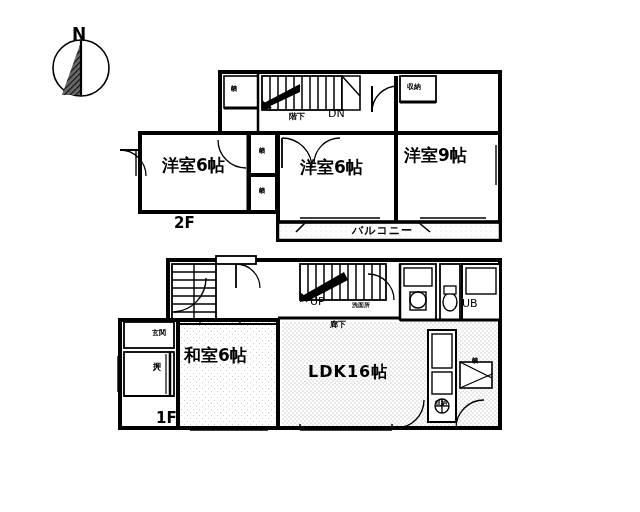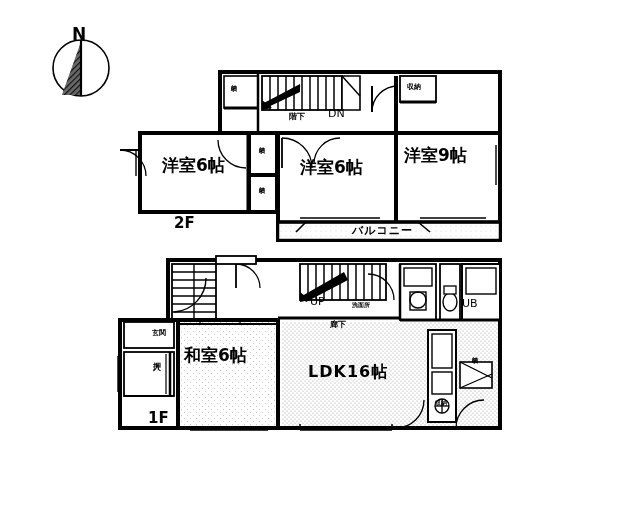--- a/index.html
+++ b/index.html
@@ -297,21 +297,21 @@
 <div class="lbl lbl-small" style="left:289px; top:113px;">階下</div>
 
 <div class="lbl lbl-micro vert" style="left:231px; top:80px;">収納</div>
 
 <div class="lbl lbl-tiny" style="left:407px; top:84px;">収納</div>
 
 <div class="lbl lbl-micro vert" style="left:259px; top:142px;">収納</div>
 
 <div class="lbl lbl-micro vert" style="left:259px; top:182px;">収納</div>
 
-<div class="lbl lbl-floor" style="left:148px; top:411px;">1F</div>
+<div class="lbl lbl-floor" style="left:156px; top:411px;">1F</div>
 
 <div class="lbl lbl-room" style="left:184px; top:347px;">和室6帖</div>
 
 <div class="lbl lbl-ldk" style="left:308px; top:364px;">LDK16帖</div>
 
 <div class="lbl lbl-mid" style="left:303px; top:296px;margin-left:7px;">UP</div>
 
 <div class="lbl lbl-small" style="left:330px; top:300px;margin-top:21px;">廊下</div>
 
 <div class="lbl lbl-micro" style="left:352px; top:302px;">洗面所</div>

